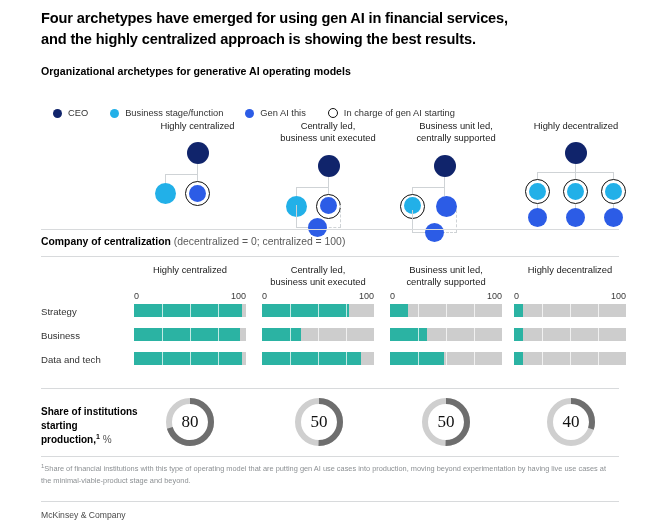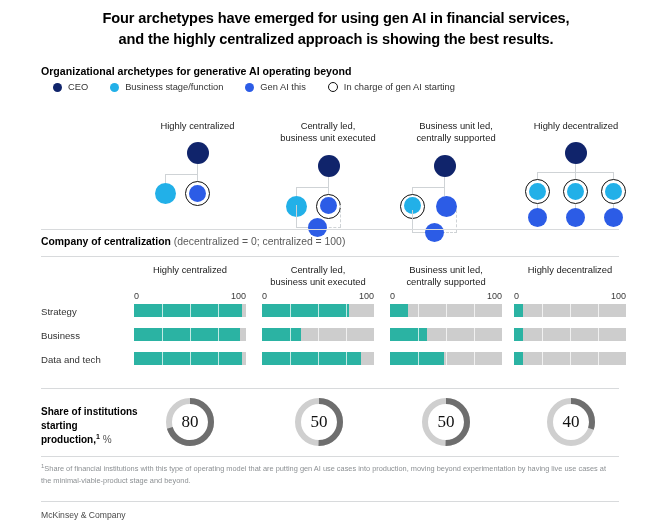--- a/index.html
+++ b/index.html
@@ -20,35 +20,35 @@
   
   .headline {
     position: absolute;
     left: 41px; top: 8px; width: 590px;
     font-size: 14.6px;
     font-weight: bold;
     line-height: 1.42;
     letter-spacing: -0.15px;
     color: #000;
   }
-  .headline div { white-space: nowrap; text-align: center; }
+  .headline div { white-space: nowrap; }
 
   
   .sec1-title {
     position: absolute;
     left: 41px; top: 65px;
     font-size: 10.6px;
     font-weight: bold;
     color: #000;
   }
 
   
   .legend {
     position: absolute;
-    left: 41px; top: 82px;
+    left: 41px; top: 108px;
     display: flex;
     align-items: center;
     padding-left: 12px;
   }
   .legend-item {
     display: flex;
     align-items: center;
     margin-right: 22px;
     font-size: 9.3px;
     color: #333;
@@ -214,21 +214,21 @@
 </head>
 <body>
 
 <div class="page">
 
   <div class="headline">
     <div>Four archetypes have emerged for using gen AI in financial services,</div>
     <div>and the highly centralized approach is showing the best results.</div>
   </div>
 
-  <div class="sec1-title">Organizational archetypes for generative AI operating beyond</div>
+  <div class="sec1-title">Organizational archetypes for generative AI operating models</div>
 
   <div class="legend">
     <div class="legend-item">
       <span class="legend-dot" style="background:#10246b"></span>
       <span>CEO</span>
     </div>
     <div class="legend-item">
       <span class="legend-dot" style="background:#22b0e8"></span>
       <span>Business stage/function</span>
     </div>

